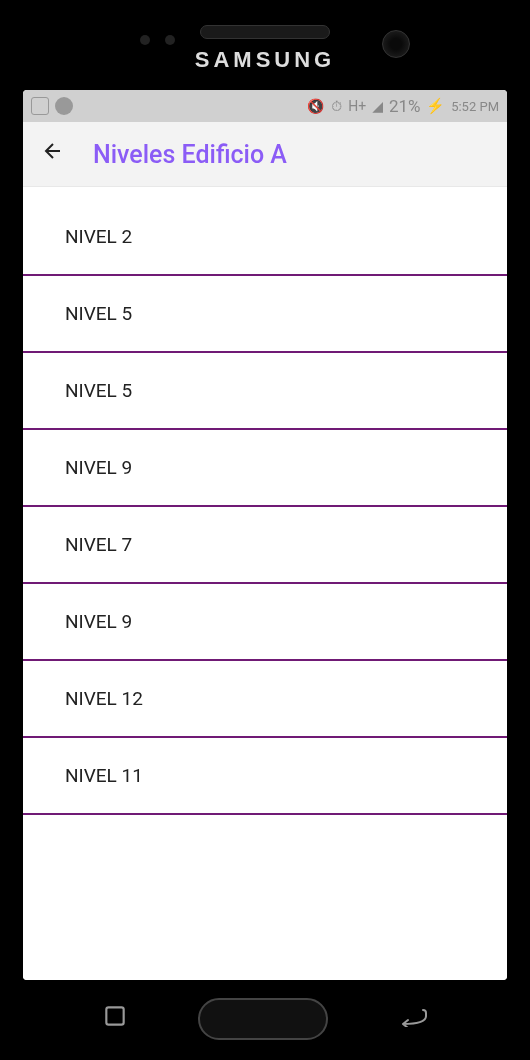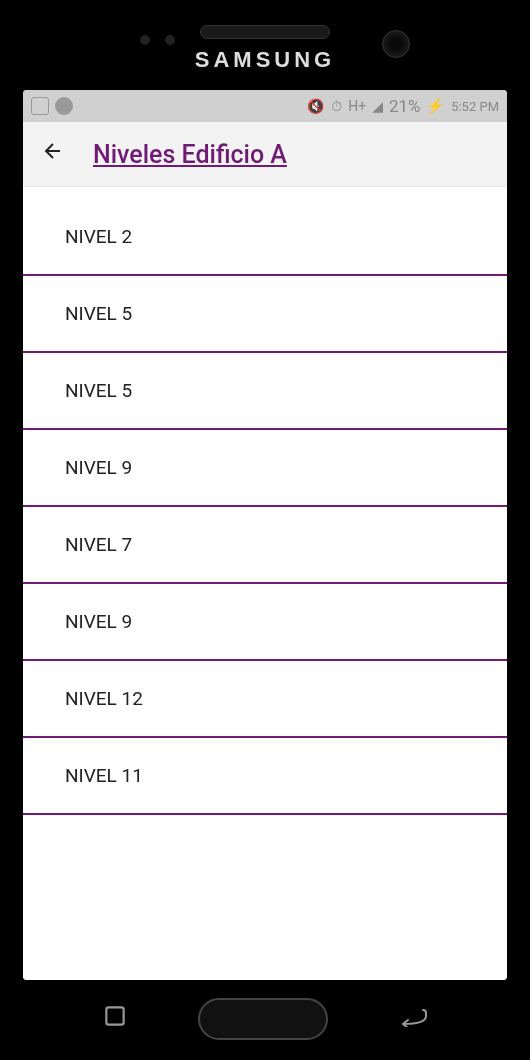--- a/index.html
+++ b/index.html
@@ -157,22 +157,21 @@
 
     .back-arrow {
       font-size: 26px;
       color: #222;
       cursor: pointer;
     }
 
     .header-title {
       font-size: 25px;
       font-weight: 500;
-      color: #701a75;
-      text-decoration: underline;
+      color: #8b5cf6;
     }
 
     .content-area {
       flex: 1;
       background: #fff;
       overflow: hidden;
     }
 
     .list-item {
       padding: 26px 42px;

